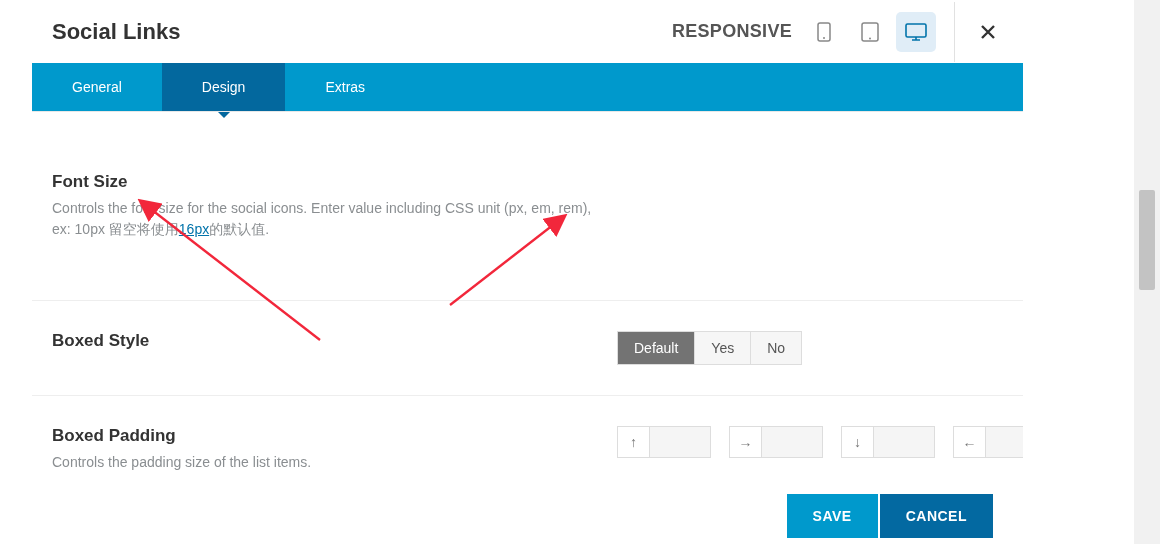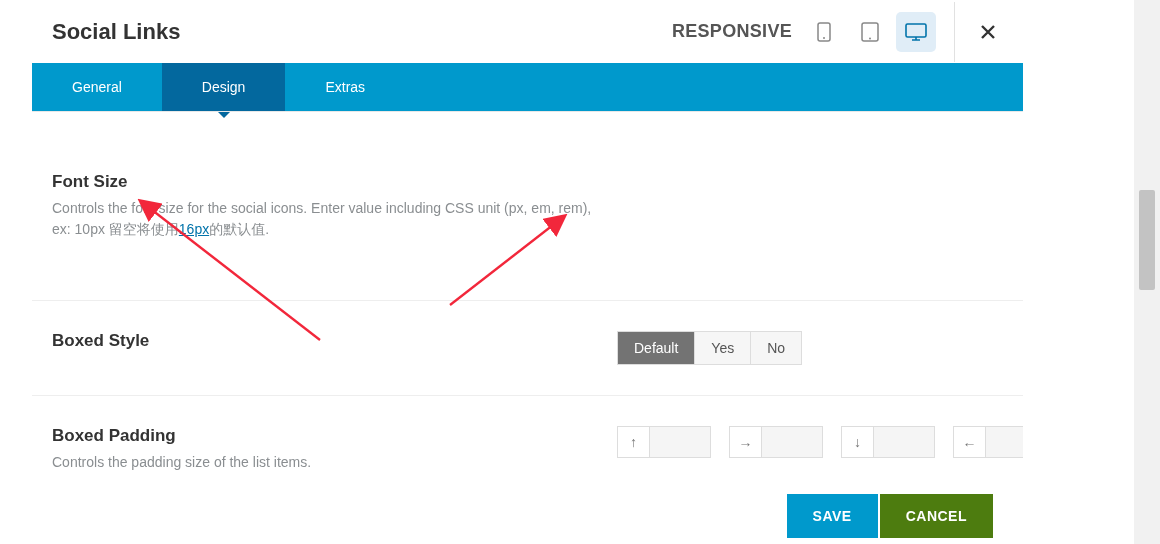--- a/index.html
+++ b/index.html
@@ -39,21 +39,21 @@
 .seg-btn.sel { background: #737373; color: #fff; }
 
 .pad-row { display:flex; gap: 18px; }
 .pad-group { display:flex; align-items:center; border:1px solid #ddd; }
 .pad-ico { width: 32px; height: 30px; display:flex; align-items:center; justify-content:center; border-right:1px solid #ddd; font-size:14px; color:#757575; }
 .pad-inp { width: 60px; height: 30px; border:none; background:#f5f5f5; padding:0 6px; font-size:13px; }
 
 
 .footer { position:absolute; bottom:0; right:0; height:56px; display:flex; align-items:center; gap:2px; padding-right:30px; }
 .btn { height:44px; padding: 0 26px; color:#fff; font-size:14px; font-weight:700; letter-spacing:0.5px; background:#0099cc; display:flex; align-items:center; cursor:pointer;}
-.btn.cancel { background:#4d7c0f; }
+.btn.cancel { background:#0369a1; }
 
 
 .outer-scroll { position:absolute; top:0; right:0; width:26px; height:544px; background:#f1f1f1; }
 .outer-scroll::before, .outer-scroll::after { content:""; position:absolute; left:50%; transform:translateX(-50%); width:0; height:0; }
 .outer-thumb { position:absolute; top:190px; left:5px; width:16px; height:100px; background:#c3c3c3; border-radius:2px; }
 
 
 .arrow-svg { position:absolute; top:110px; left:0; width:1134px; height:380px; pointer-events:none; z-index:50; }
 </style>
 </head>

